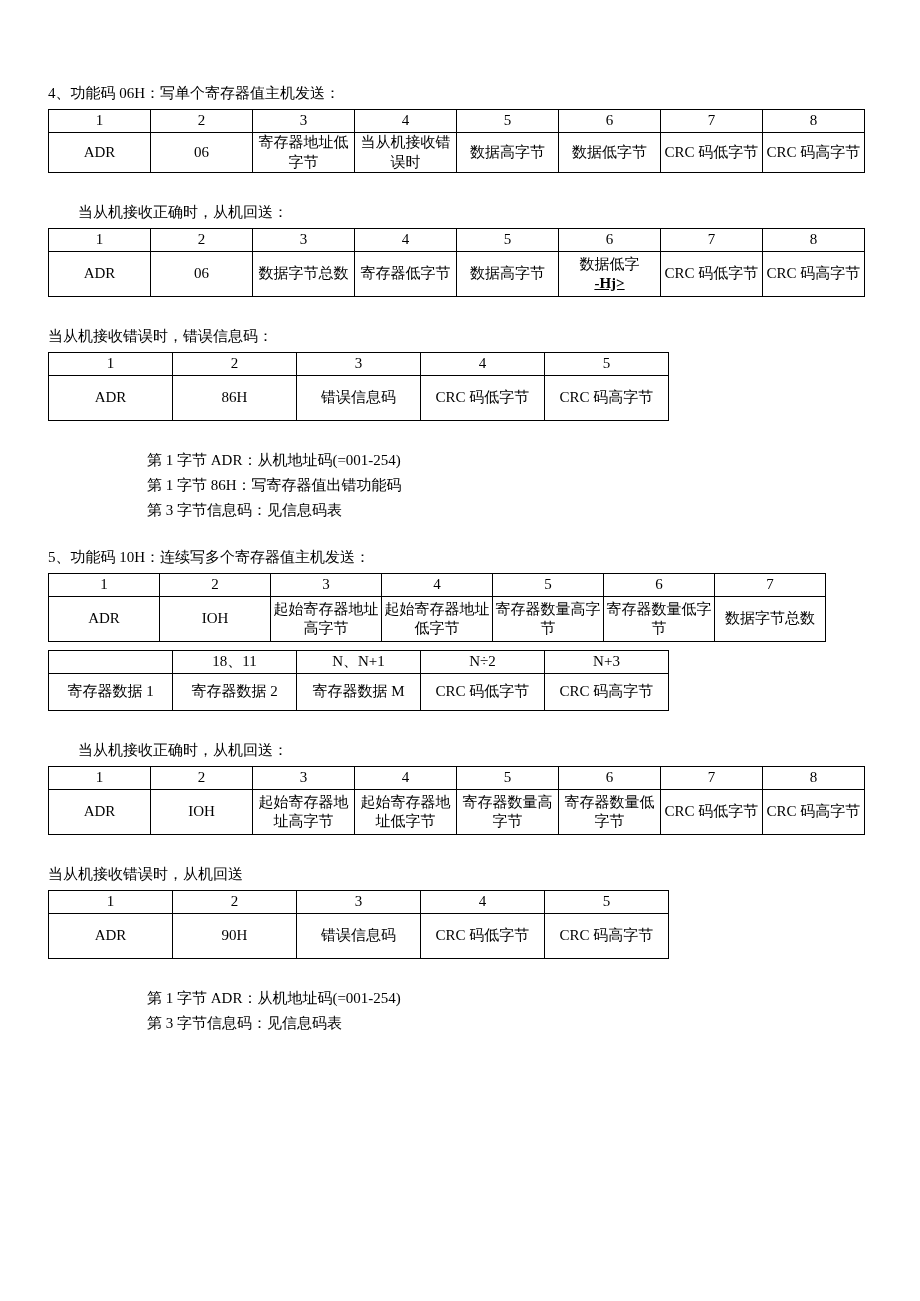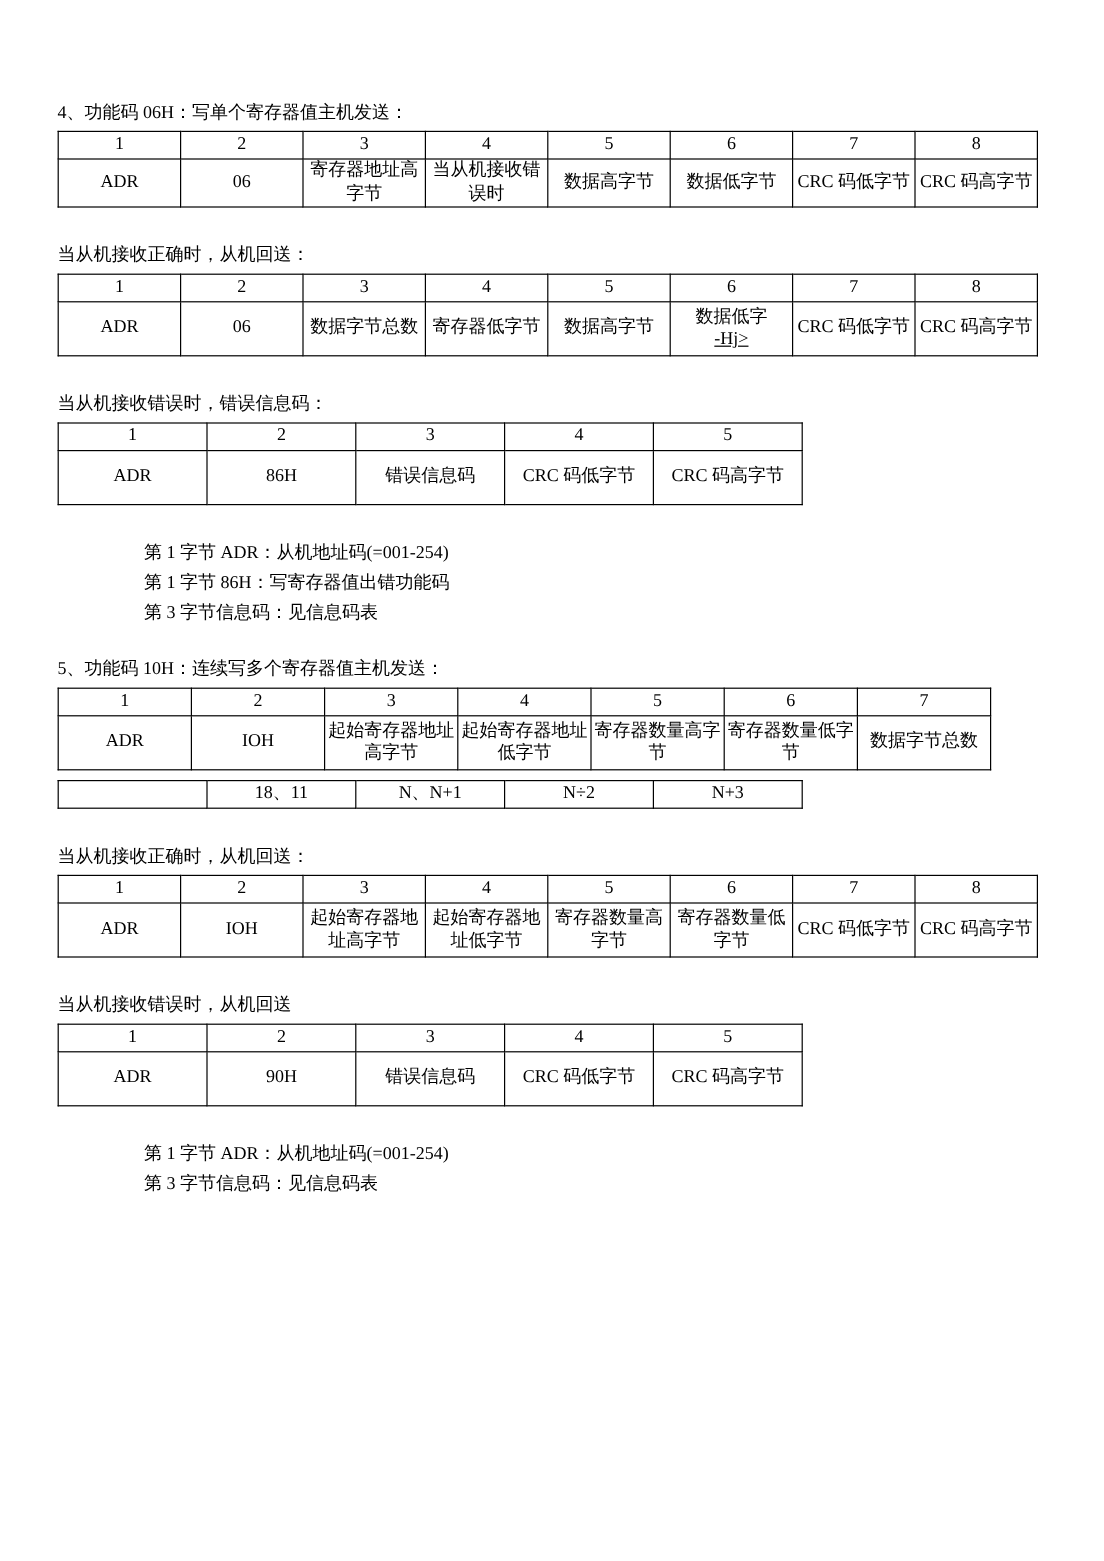--- a/index.html
+++ b/index.html
@@ -9,23 +9,24 @@
       background: #fff;
       margin: 0;
       padding: 80px 48px;
       width: 920px;
       box-sizing: border-box;
     }
     .para {
       margin: 4px 0 6px 0;
     }
     .indent {
+      margin-left: 30px;
     }
     .notes {
-      margin-left: 72px;
+      margin-left: 99px;
     }
     table {
       border-collapse: collapse;
       margin-bottom: 8px;
     }
     td {
       border: 1px solid #000;
       text-align: center;
       vertical-align: middle;
       padding: 0;
@@ -36,20 +37,21 @@
       height: 22px;
     }
     .row td {
       height: 44px;
     }
     .row2 td {
       height: 36px;
     }
     .underline {
       text-decoration: underline;
+      font-weight: bold;
     }
     .tbl8 td { width: 101px; }
     .tbl5 td { width: 123px; }
     .tbl7 td { width: 110px; }
     .spacer { height: 18px; }
   </style>
 </head>
 <body>
 
 <div class="para">4、功能码 06H：写单个寄存器值主机发送：</div>
@@ -61,21 +63,21 @@
     <td>3</td>
     <td>4</td>
     <td>5</td>
     <td>6</td>
     <td>7</td>
     <td>8</td>
   </tr>
   <tr class="row2">
     <td>ADR</td>
     <td>06</td>
-    <td>寄存器地址高字节</td>
+    <td>寄存器地址低字节</td>
     <td>当从机接收错误时</td>
     <td>数据高字节</td>
     <td>数据低字节</td>
     <td>CRC 码低字节</td>
     <td>CRC 码高字节</td>
   </tr>
 </tbody>
   </table>
 
 <div class="spacer"></div>
@@ -159,20 +161,27 @@
   </table>
 <table class="tbl5">
   <tbody>
       <tr class="hdr">
     <td></td>
     <td>18、11</td>
     <td>N、N+1</td>
     <td>N÷2</td>
     <td>N+3</td>
   </tr>
+  <tr class="row2">
+    <td>寄存器数据 1</td>
+    <td>寄存器数据 2</td>
+    <td>寄存器数据 M</td>
+    <td>CRC 码低字节</td>
+    <td>CRC 码高字节</td>
+  </tr>
 </tbody>
   </table>
 
 <div class="spacer"></div>
 <div class="para indent">当从机接收正确时，从机回送：</div>
 <table class="tbl8">
   <tbody>
       <tr class="hdr">
     <td>1</td>
     <td>2</td>

